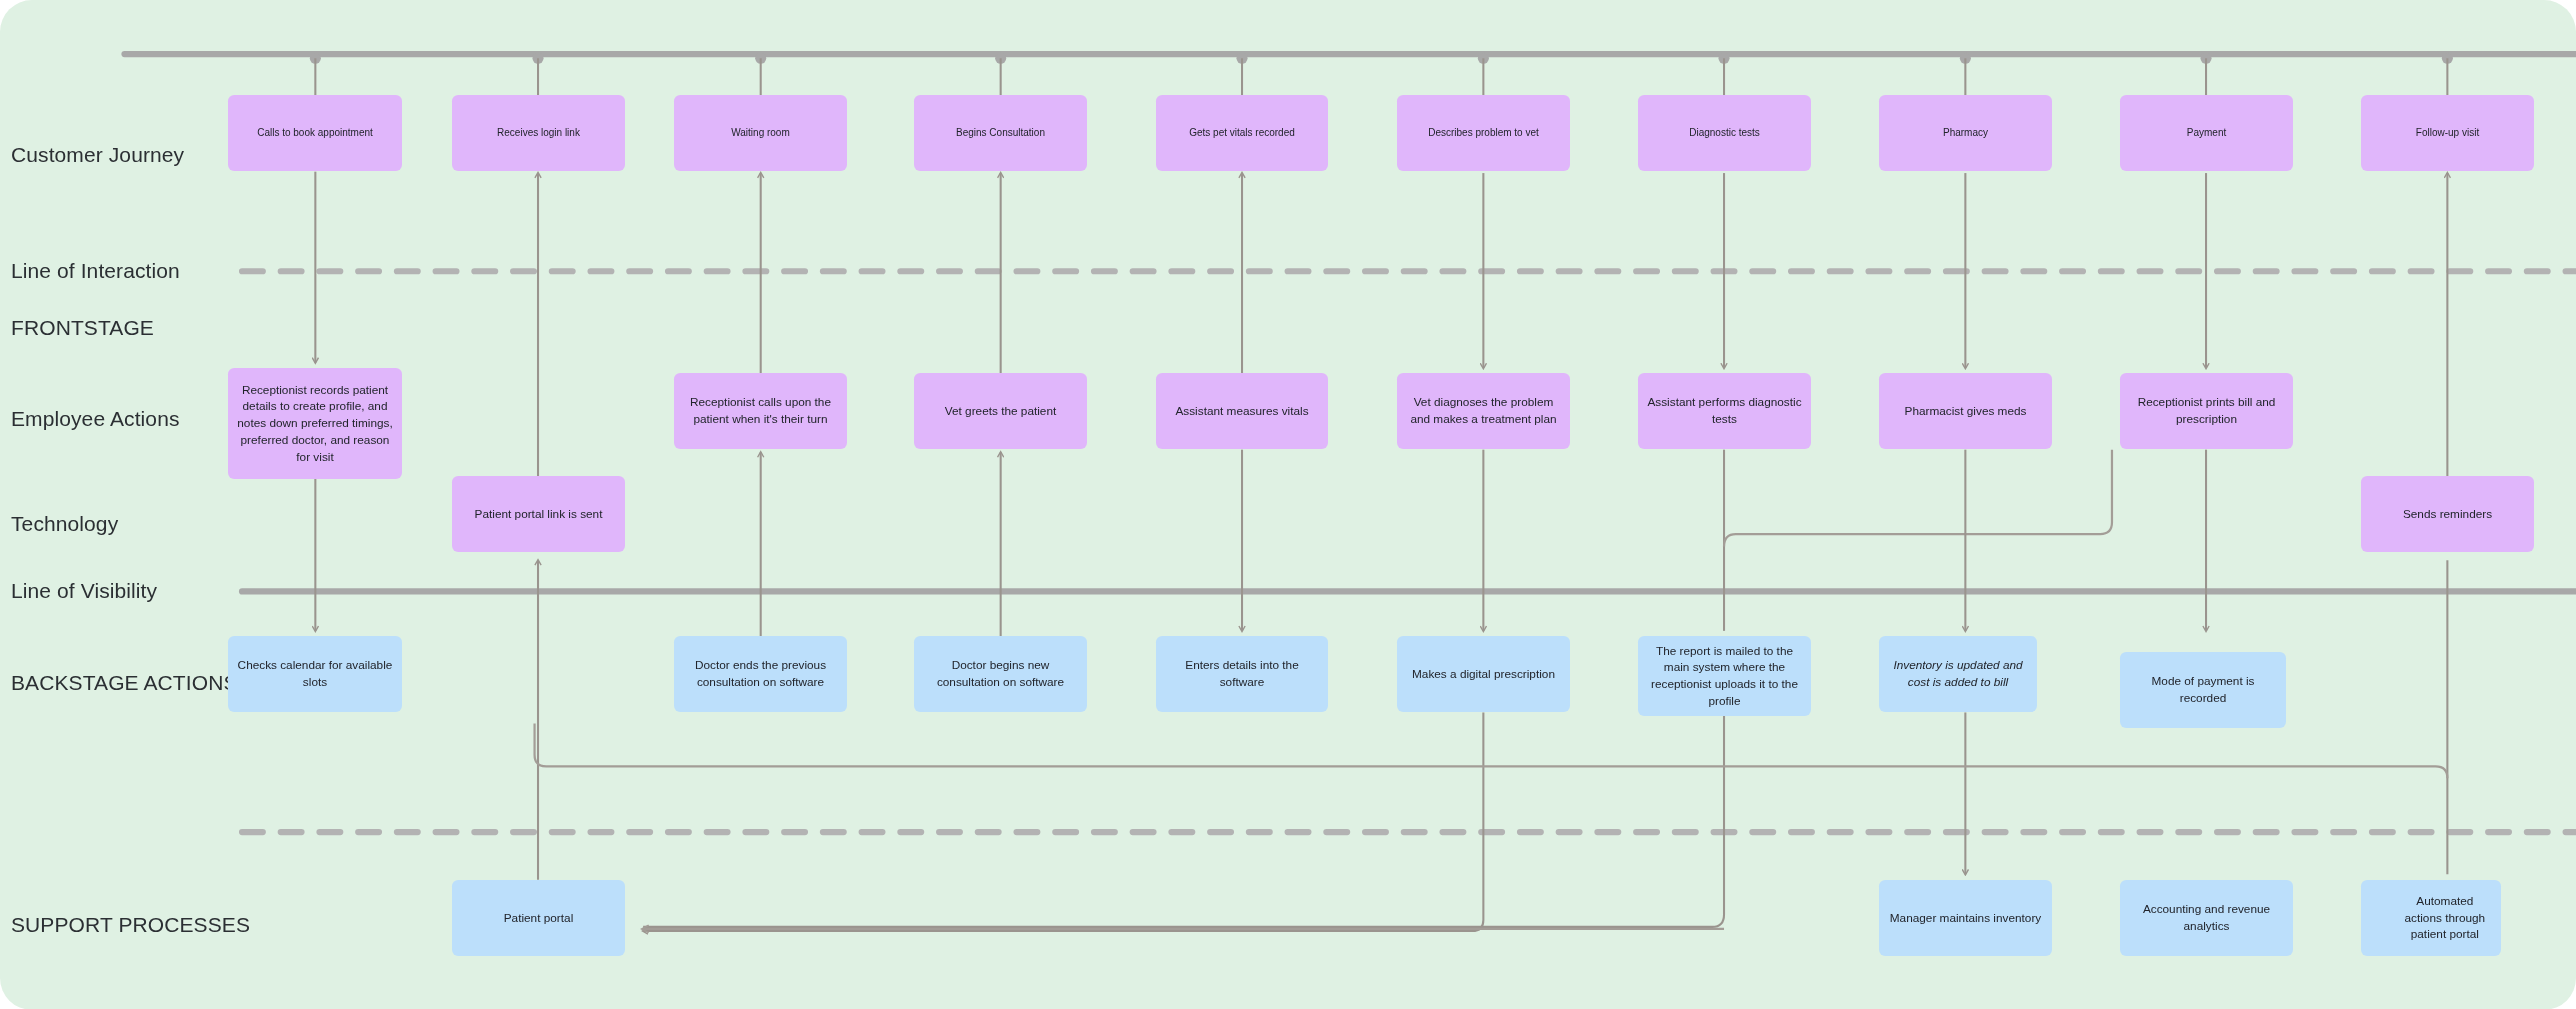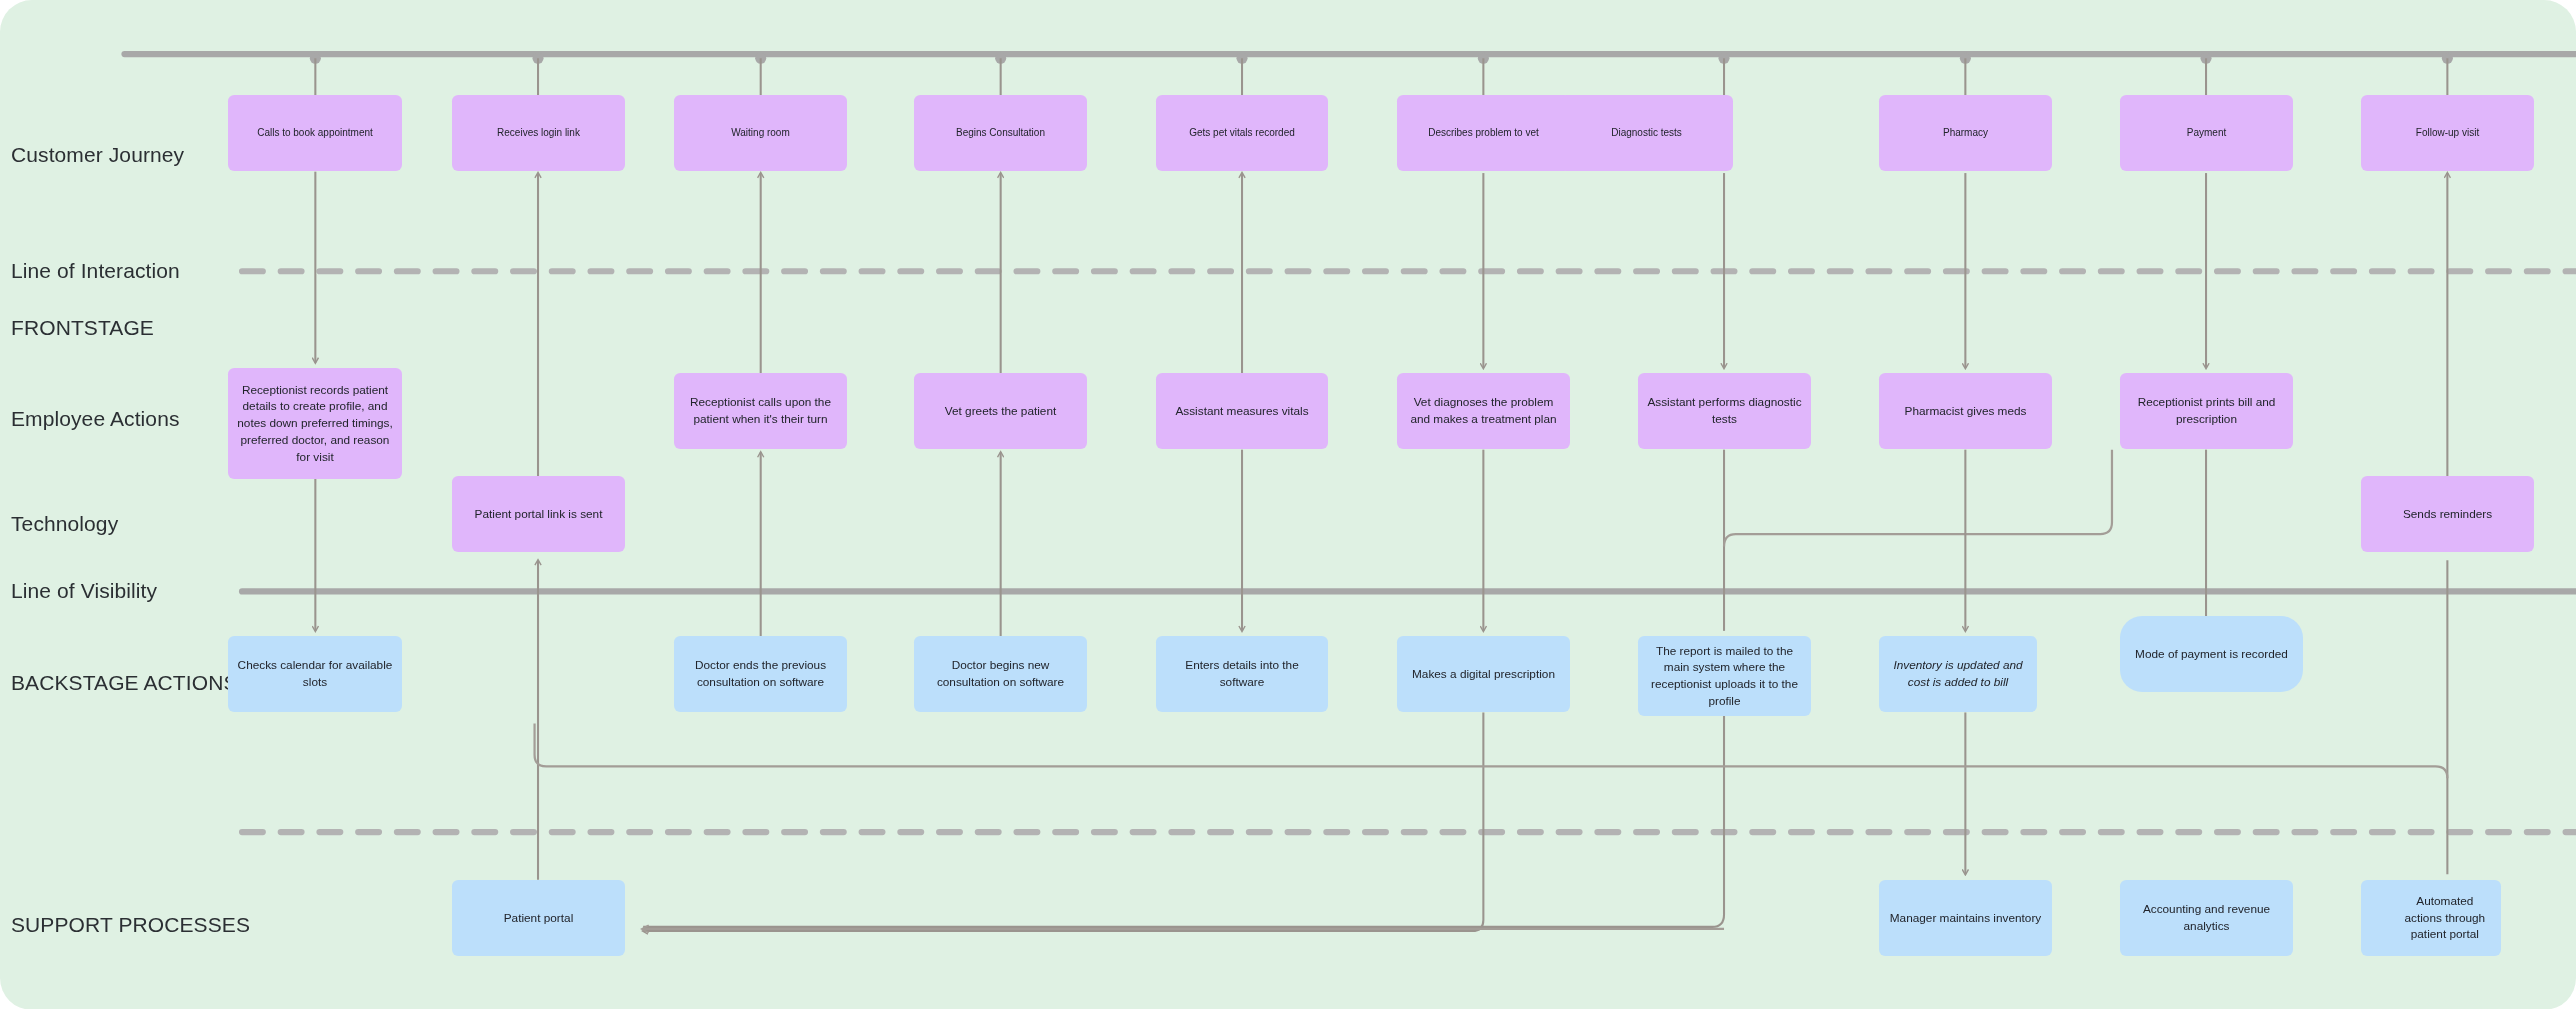--- a/index.html
+++ b/index.html
@@ -175,21 +175,21 @@
   <div class="row-label" style="top:591px">Line of Visibility</div>
   <div class="row-label" style="top:683px">BACKSTAGE ACTIONS</div>
   <div class="row-label" style="top:925px">SUPPORT PROCESSES</div>
 
   <div class="node purple" style="left:228px;  top:95px; width:174px; height:76px;">Calls to book appointment</div>
   <div class="node purple" style="left:452px;  top:95px; width:173px; height:76px;">Receives login link</div>
   <div class="node purple" style="left:674px;  top:95px; width:173px; height:76px;">Waiting room</div>
   <div class="node purple" style="left:914px; top:95px; width:173px; height:76px;">Begins Consultation</div>
   <div class="node purple" style="left:1156px; top:95px; width:172px; height:76px;">Gets pet vitals recorded</div>
   <div class="node purple" style="left:1397px; top:95px; width:173px; height:76px;">Describes problem to vet</div>
-  <div class="node purple" style="left:1560px; top:95px; width:173px; height:76px;">Diagnostic tests</div>
+  <div class="node purple" style="left:1638px; top:95px; width:173px; height:76px;">Diagnostic tests</div>
   <div class="node purple" style="left:1879px; top:95px; width:173px; height:76px;">Pharmacy</div>
   <div class="node purple" style="left:2120px; top:95px; width:173px; height:76px;">Payment</div>
   <div class="node purple" style="left:2361px; top:95px; width:173px; height:76px;">Follow-up visit</div>
 
   <div class="node purple tiny" style="left:228px;  top:368px; width:174px; height:111px;">Receptionist records patient details to create profile, and notes down preferred timings, preferred doctor, and reason for visit</div>
   <div class="node purple tiny" style="left:674px;  top:373px; width:173px; height:76px;">Receptionist calls upon the patient when it's their turn</div>
   <div class="node purple tiny" style="left:914px; top:373px; width:173px; height:76px;">Vet greets the patient</div>
   <div class="node purple tiny" style="left:1156px; top:373px; width:172px; height:76px;">Assistant measures vitals</div>
   <div class="node purple tiny" style="left:1397px; top:373px; width:173px; height:76px;">Vet diagnoses the problem and makes a treatment plan</div>
   <div class="node purple tiny" style="left:1638px; top:373px; width:173px; height:76px;">Assistant performs diagnostic tests</div>
@@ -199,21 +199,21 @@
   <div class="node purple tiny" style="left:452px;  top:476px; width:173px; height:76px;text-align:right;">Patient portal link is sent</div>
   <div class="node purple tiny" style="left:2361px; top:476px; width:173px; height:76px;">Sends reminders</div>
 
   <div class="node blue tiny" style="left:228px;  top:636px; width:174px; height:76px;">Checks calendar for available slots</div>
   <div class="node blue tiny" style="left:674px;  top:636px; width:173px; height:76px;">Doctor ends the previous consultation on software</div>
   <div class="node blue tiny" style="left:914px; top:636px; width:173px; height:76px;">Doctor begins new consultation on software</div>
   <div class="node blue tiny" style="left:1156px; top:636px; width:172px; height:76px;">Enters details into the software</div>
   <div class="node blue tiny" style="left:1397px; top:636px; width:173px; height:76px;">Makes a digital prescription</div>
   <div class="node blue tiny" style="left:1638px; top:636px; width:173px; height:80px;">The report is mailed to the main system where the receptionist uploads it to the profile</div>
   <div class="node blue tiny" style="left:1879px; top:636px; width:158px; height:76px;font-style:italic;">Inventory is updated and cost is added to bill</div>
-  <div class="node blue tiny" style="left:2120px; top:616px; width:183px; height:76px;border-radius:22px;">Mode of payment is recorded</div>
+  <div class="node blue tiny" style="left:2120px; top:652px; width:166px; height:76px;">Mode of payment is recorded</div>
 
   <div class="node blue tiny" style="left:452px;  top:880px; width:173px; height:76px;">Patient portal</div>
   <div class="node blue tiny" style="left:1879px; top:880px; width:173px; height:76px;text-align:center;">Manager maintains inventory</div>
   <div class="node blue tiny" style="left:2120px; top:880px; width:173px; height:76px;">Accounting and revenue analytics</div>
   <div class="node blue tiny" style="left:2361px; top:880px; width:140px; height:76px;padding-left:36px;">Automated actions through patient portal</div>
 
 </div>
 
 
 </body></html>

